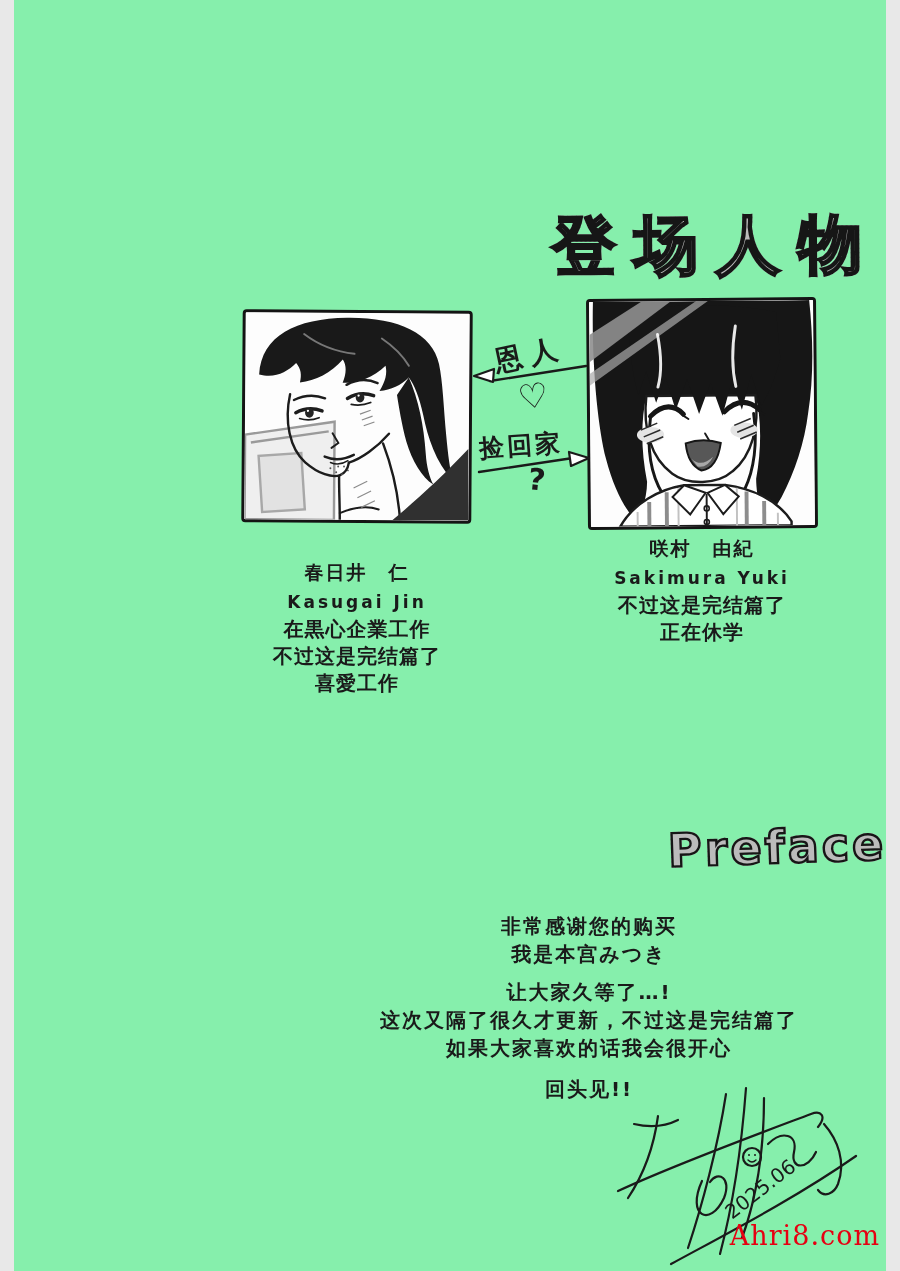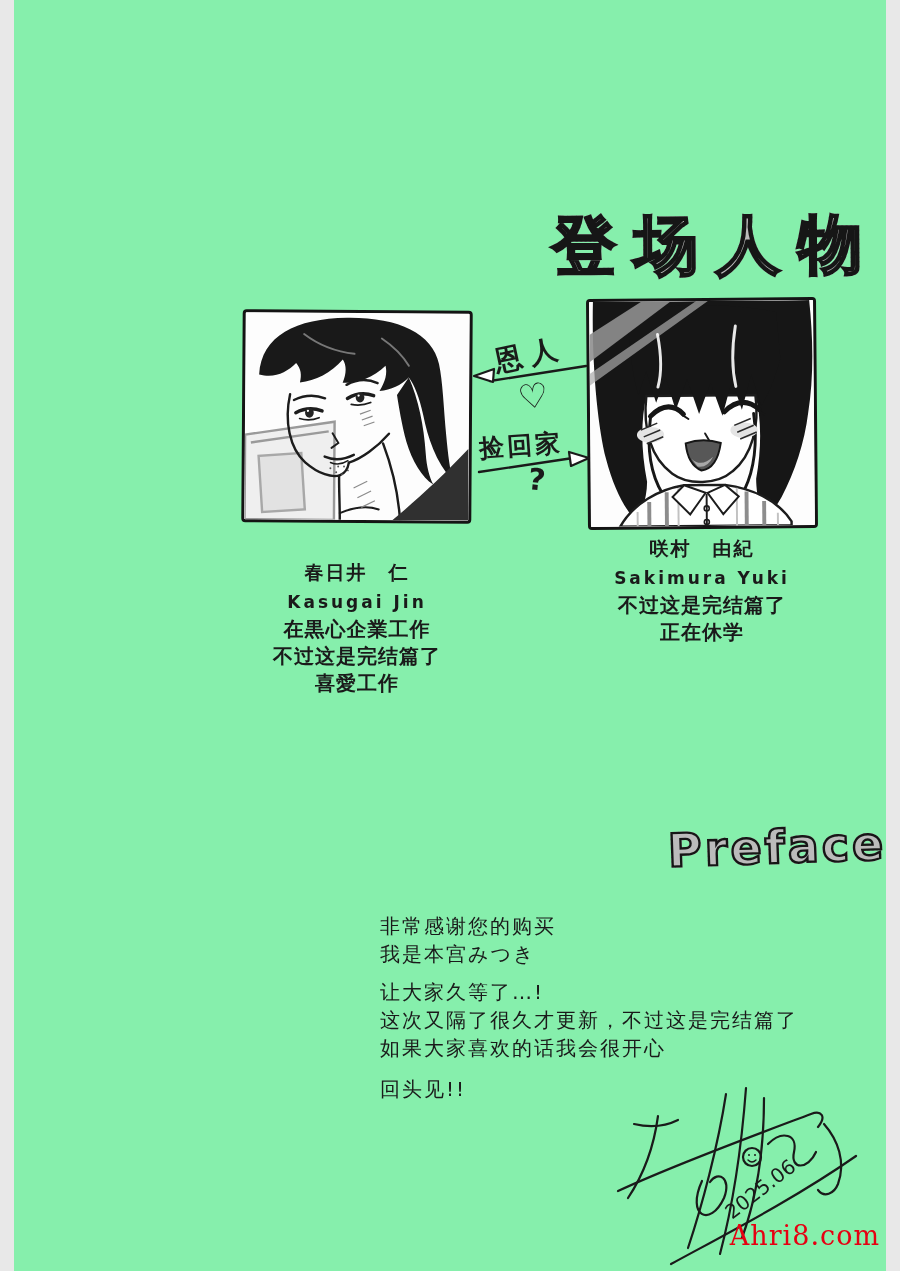--- a/index.html
+++ b/index.html
@@ -50,22 +50,22 @@
   .rel-question{left:514px;top:462px;font-size:30px;font-weight:700;transform:rotate(6deg);}
   .rel-arrow{position:absolute;}
   .rel-arrow.to-man{left:456px;top:358px;}
   .rel-arrow.to-girl{left:461px;top:448px;}
   
   .preface-heading{
     position:absolute;left:654px;top:820px;
     font-size:46px;letter-spacing:3px;transform:rotate(-2deg);
   }
   .preface-body{
-    position:absolute;right:88px;top:912px;text-align:left;
-    font-size:20px;font-weight:400;line-height:28px;letter-spacing:2px;white-space:nowrap;
+    position:absolute;right:88px;top:912px;text-align:center;
+    font-size:20px;font-weight:700;line-height:28px;letter-spacing:2px;white-space:nowrap;
   }
   .preface-body .gap{margin-top:10px;}
   .preface-body .gap2{margin-top:13px;}
   .signature{position:absolute;left:592px;top:1086px;}
   
   .watermark{
     position:absolute;right:6px;bottom:20px;
     font-family:"DejaVu Serif","Liberation Serif",serif;
     font-size:27px;color:#e60012;letter-spacing:1px;
   }

